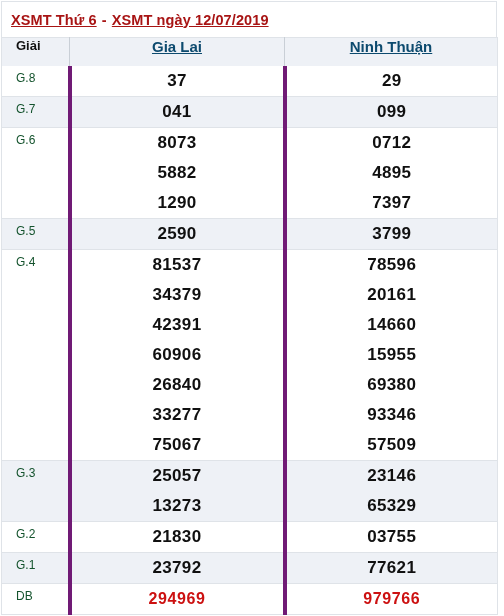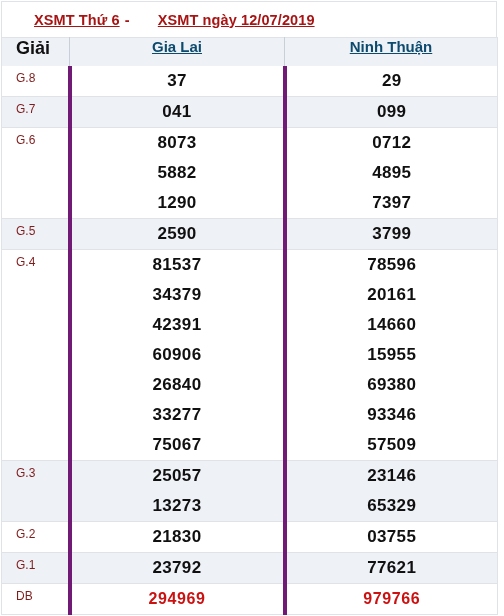--- a/index.html
+++ b/index.html
@@ -37,21 +37,20 @@
   .title-text {
     font-size: 14.5px;
     font-weight: bold;
     color: #a81414;
     letter-spacing: 0.1px;
     white-space: nowrap;
   }
   .title-link {
     color: #a81414;
     text-decoration: underline;
-    margin-left: 23px;
   }
   .title-sep {
     color: #a81414;
     text-decoration: none;
     padding: 0 1px;
   }
 
   
   .result-table {
     box-sizing: border-box;
@@ -78,21 +77,21 @@
     background: #eef1f6;
     border-bottom: 1px solid #dfe3e8;
     font-size: 13px;
     vertical-align: middle;
   }
   th.prize-head {
     color: #111111;
     font-weight: bold;
     text-align: left;
     padding-left: 14px;
-    font-size: 18px;
+    font-size: 13px;
   }
   th.prov-head {
     text-align: center;
     border-left: 1px solid #c9cfd6;
   }
   th.prov-head .prov-link {
     color: #0c4a6e;
     font-weight: bold;
     text-decoration: underline;
     font-size: 15px;
@@ -100,21 +99,21 @@
 
   tbody td {
     background: transparent;
   }
   tr.grp-white > td { background: #ffffff; }
   tr.grp-gray  > td { background: #eef1f6; }
 
   td.prize-cell {
     padding-left: 14px;
     padding-top: 6px;
-    color: #7f1d1d;
+    color: #14532d;
     font-size: 12px;
     font-weight: normal;
     text-align: left;
     vertical-align: top;
     line-height: 1;
   }
   td.num-cell {
     border-left: 4px solid #701a75;
     text-align: center;
   }

